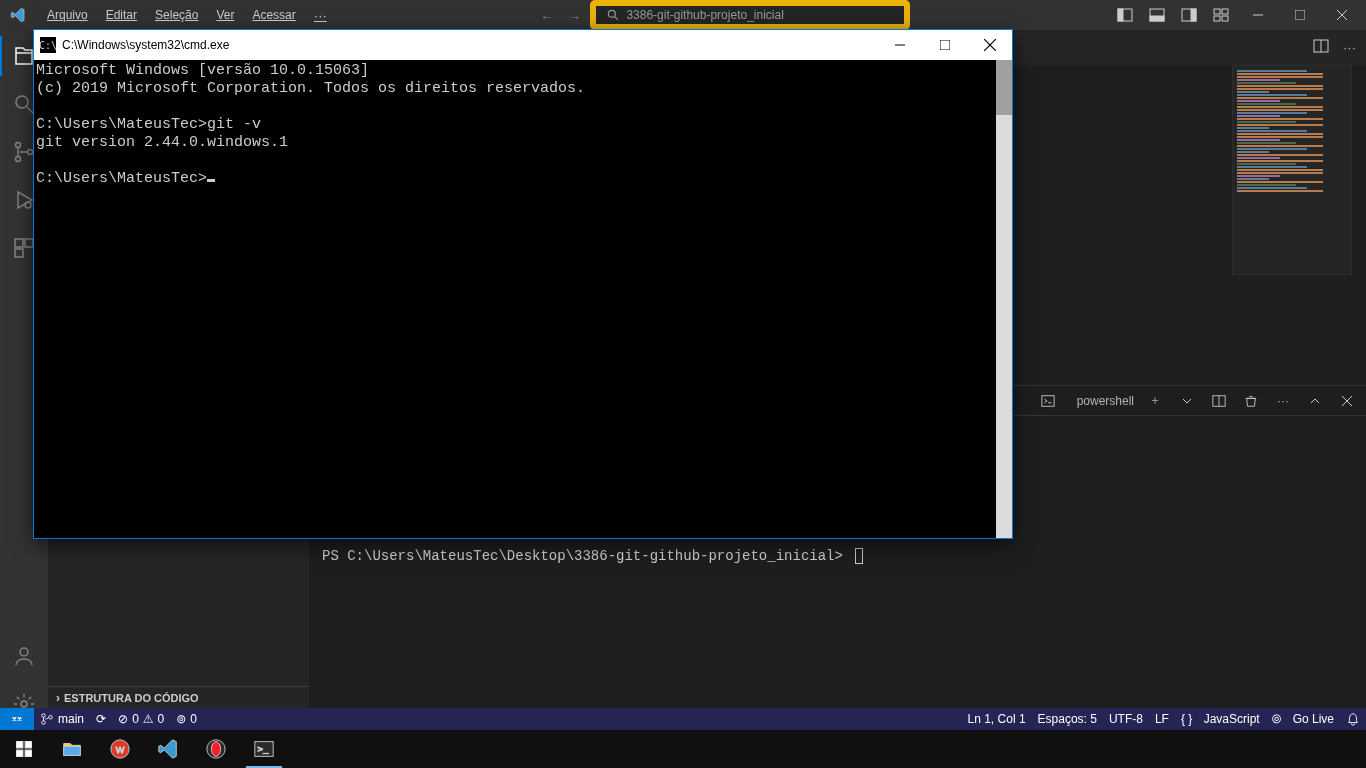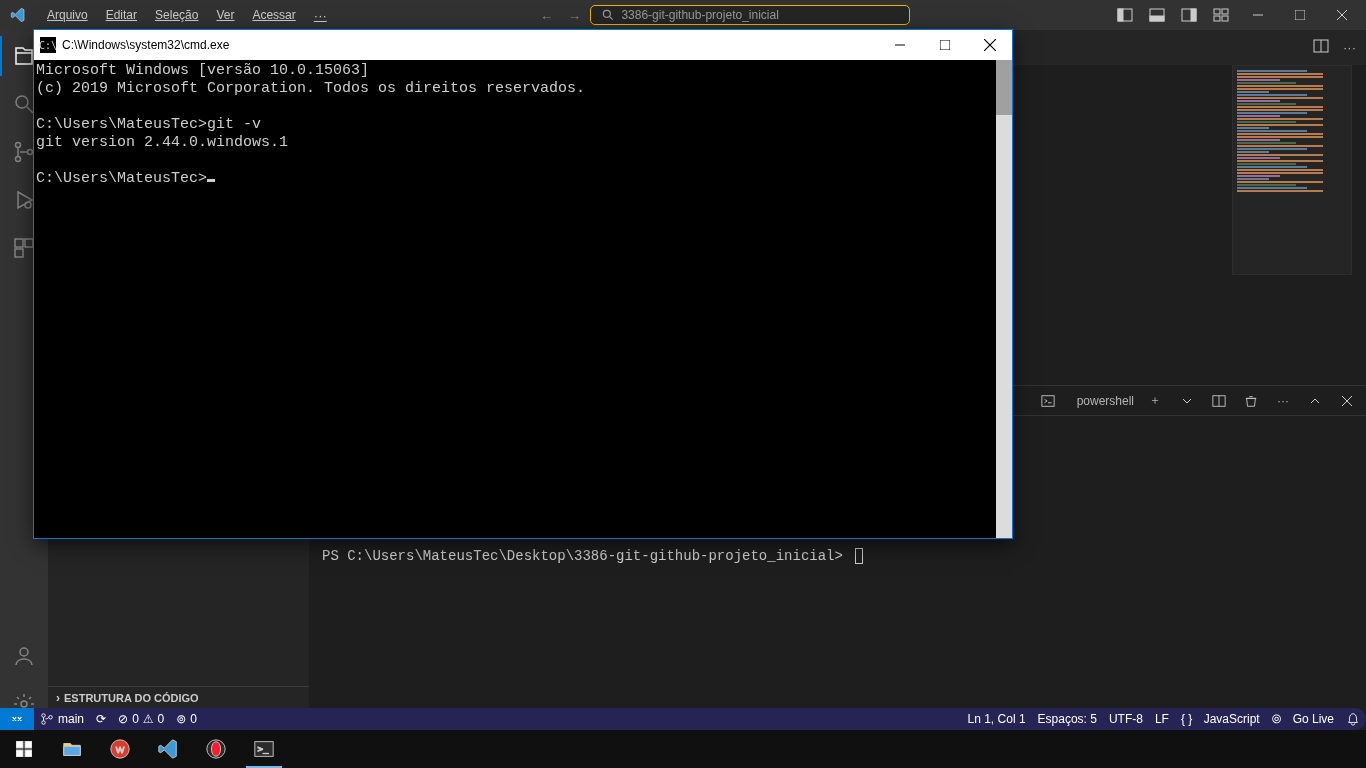--- a/index.html
+++ b/index.html
@@ -22,21 +22,21 @@
   }
   .vscode-logo { width: 35px; display:flex; justify-content:center; align-items:center;}
   .vscode-logo svg { width:16px; height:16px; }
   .menu-items { display:flex; gap:2px; padding-left:4px;text-decoration:underline; }
   .menu-item { padding: 4px 8px; color:#cccccc; font-size:12px; border-radius:4px; }
   .menu-ellipsis { padding:4px 8px; color:#cccccc; }
   .titlebar-center { flex:1; display:flex; justify-content:center; align-items:center; gap:4px;}
   .nav-arrow { width:24px; height:24px; display:flex; align-items:center; justify-content:center; color:#888; }
   .search-box {
     display:flex; align-items:center; gap:6px;
-    background:#252526; border:1px solid #eab308;
+    background:#252526; border:6px solid #eab308;
     border-radius:5px; padding:2px 10px; min-width:320px;
     color:#999; font-size:12px;
   }
   .titlebar-right { display:flex; align-items:center; gap:2px; padding-right:4px;}
   .layout-icon, .win-btn { width:30px; height:30px; display:flex; align-items:center; justify-content:center; color:#cccccc;}
   .win-btn { width:40px; }
 
   
   .activity-bar {
     position:absolute; left:0; top:30px; bottom:38px;
@@ -117,21 +117,21 @@
   }
   .status-remote { background:#0078d4; width:34px; height:22px; display:flex; align-items:center; justify-content:center;}
   .status-item { padding:0 6px; display:flex; align-items:center; gap:4px; height:22px;}
   .status-spacer { flex:1; }
   .win-taskbar {
     position:absolute; left:0; right:0; bottom:0; height:38px;
     background:#101010;
     display:flex; align-items:center;
   }
   
-  .statusbar { bottom:38px;border-radius:11px; }
+  .statusbar { bottom:38px; }
   .win-taskbar { height:38px; }
 
   .tb-left { display:flex; align-items:center; height:100%;}
   .tb-btn { width:48px; height:100%; display:flex; align-items:center; justify-content:center; position:relative;}
   .tb-btn.active::after { content:''; position:absolute; bottom:0; left:6px; right:6px; height:2px; background:#76b9ed;}
   .tb-right { margin-left:auto; display:flex; align-items:center; gap:8px; padding-right:6px; color:#fff; font-size:11px;}
   .tb-tray-ico { width:18px; height:38px; display:flex; align-items:center; justify-content:center; color:#fff;}
   .tb-clock { text-align:right; line-height:1.2; padding:0 6px;}
   .tb-notif { width:40px; display:flex; align-items:center; justify-content:center; position:relative;}
   .tb-notif-badge {

